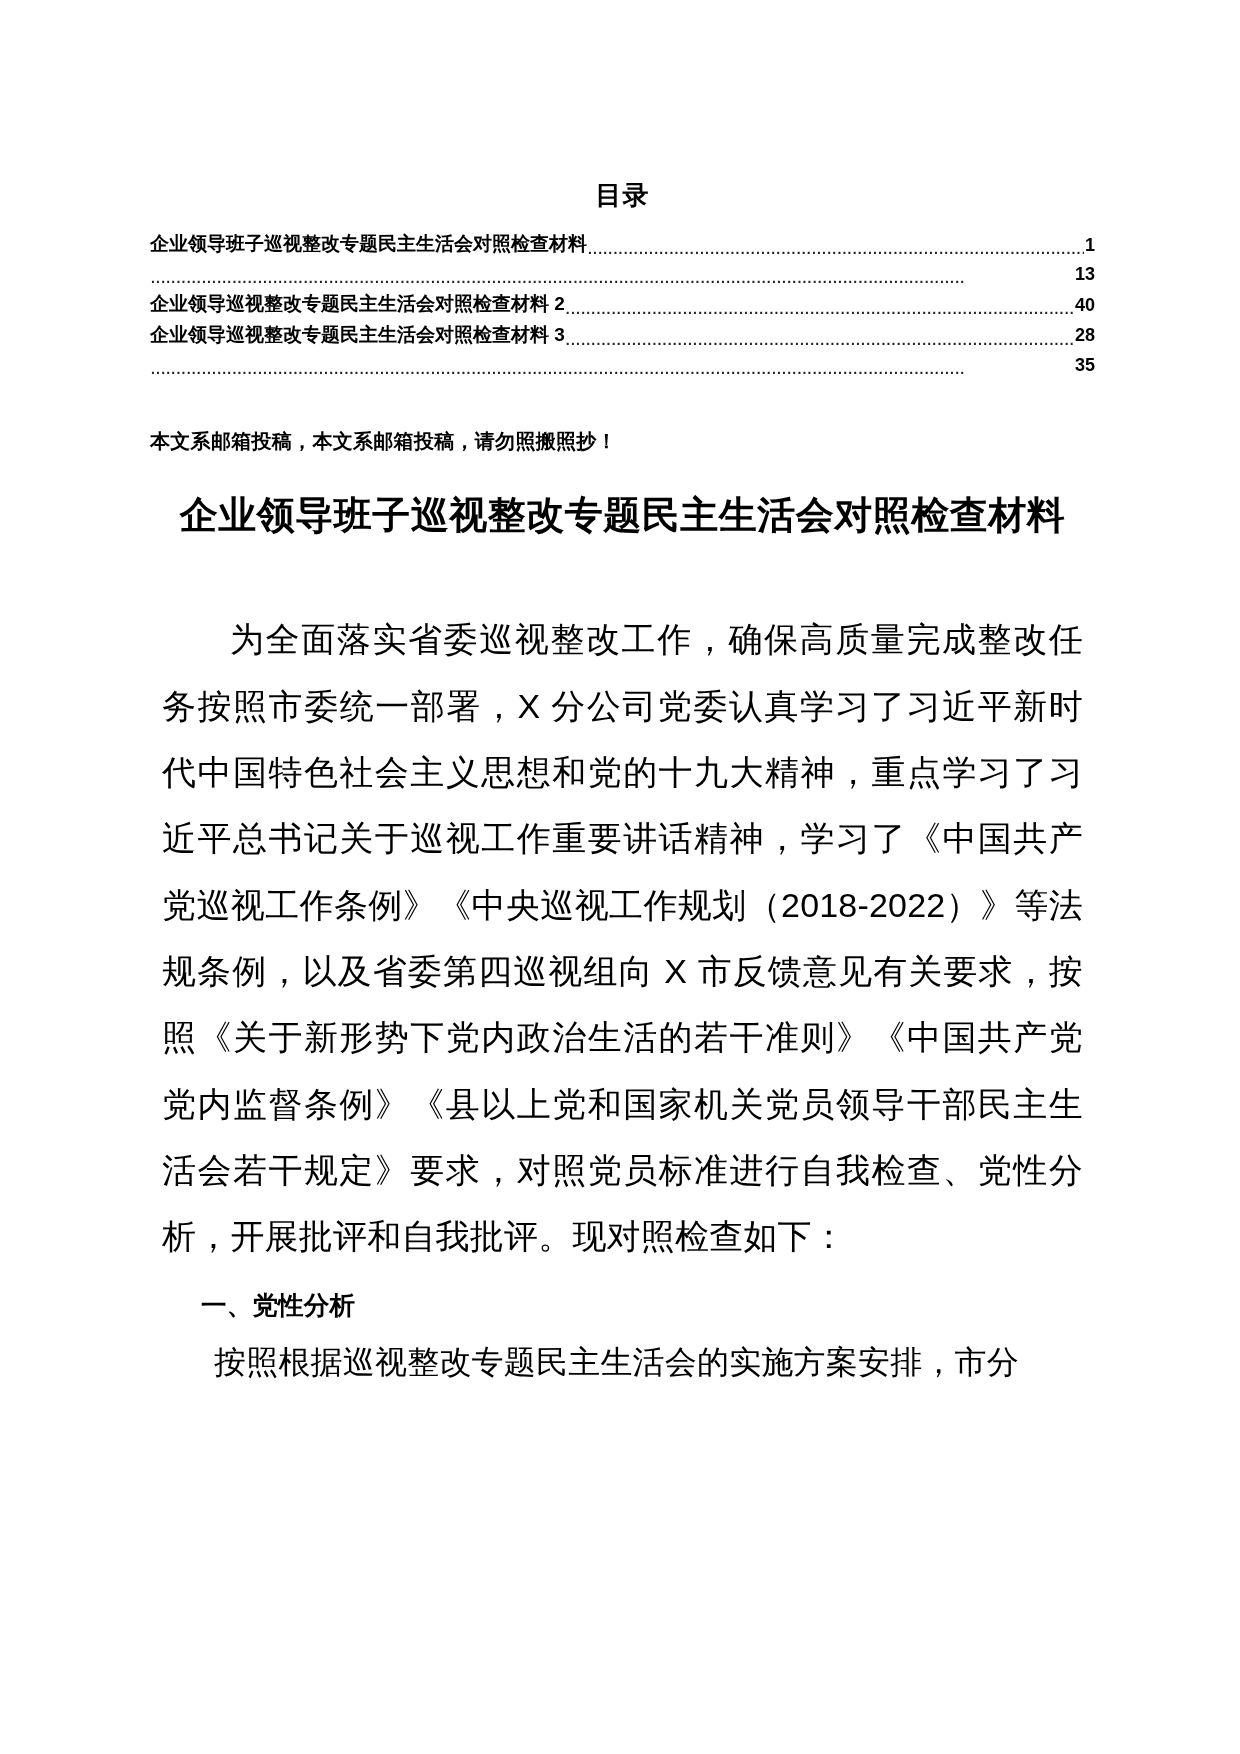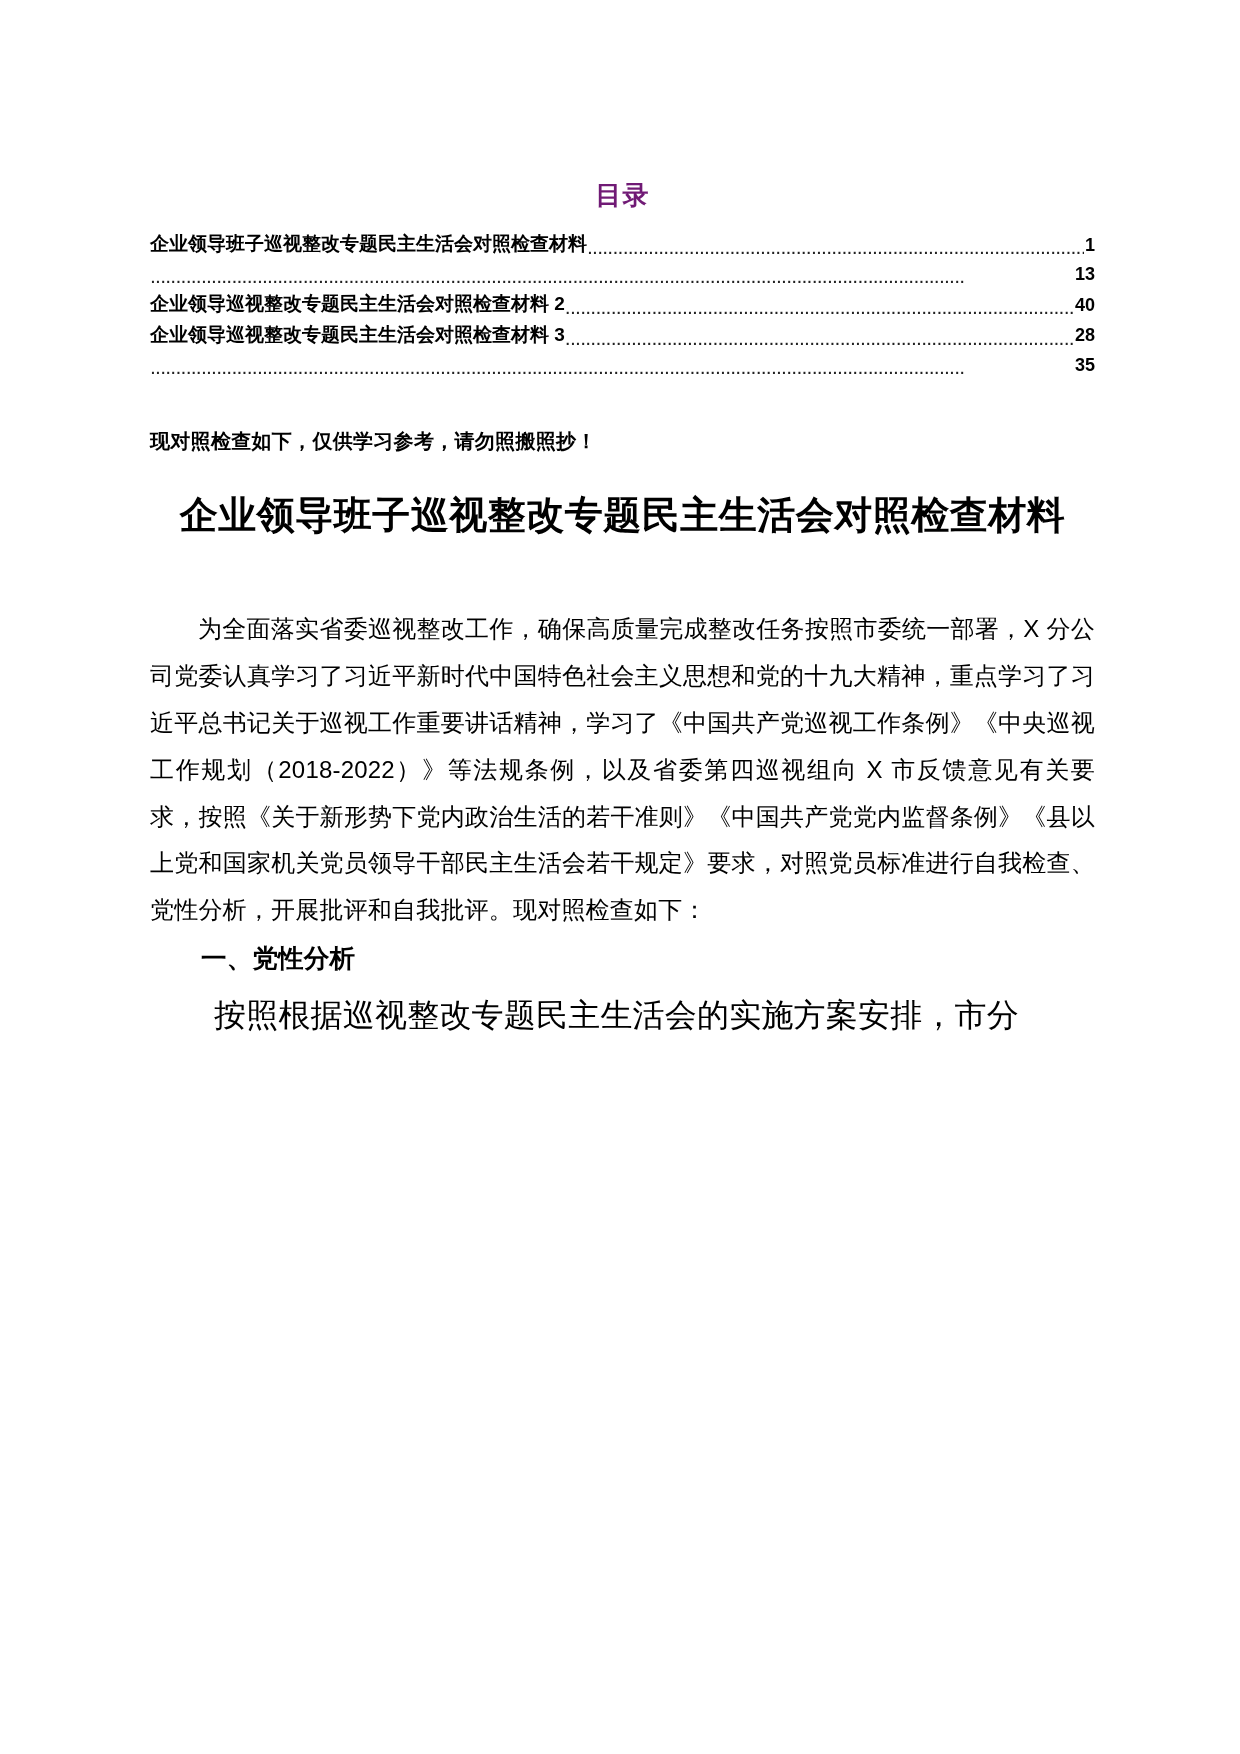--- a/index.html
+++ b/index.html
@@ -19,21 +19,21 @@
     width: 1240px;
     height: 1754px;
     box-sizing: border-box;
     padding: 150px 145px 0 150px;
     background: #ffffff;
   }
 
   
   .toc-heading {
     text-align: center;
-    color: #701a75;
+    color: #000000;
     font-size: 26px;
     font-weight: 700;
     letter-spacing: 1px;
     line-height: 1.2;
     margin: 30px 0 18px 0;
   }
   .toc-list {
     margin: 0;
     padding: 0;
     list-style: none;
@@ -82,26 +82,26 @@
     font-weight: 700;
     line-height: 1.65;
     letter-spacing: 0.5px;
   }
 
   
   .body-block {
     margin-top: 60px;
   }
   .body-para {
-    font-size: 24px;
+    font-size: 34px;
     line-height: 1.95;
     text-align: justify;
     text-justify: inter-ideograph;
     text-indent: 2em;
-    margin: 0;
+    margin: 12px;
     letter-spacing: 0.2px;
   }
   .section-heading {
     font-size: 25.5px;
     font-weight: 700;
     line-height: 1.95;
     text-indent: 2em;
     margin: 0;
     letter-spacing: 0.2px;
   }
@@ -143,21 +143,21 @@
         <span class="toc-dots">................................................................................................................................................................</span>
         <span class="toc-page">28</span>
       </li>
       <li class="toc-entry">
         <span class="toc-dots">................................................................................................................................................................</span>
         <span class="toc-page">35</span>
       </li>
     </ul>
   </div>
 
-  <div class="note-line">现对照检查如下，仅供学习参考，请勿照搬照抄！</div>
+  <div class="note-line">本文系邮箱投稿，本文系邮箱投稿，请勿照搬照抄！</div>
 
   <h1 class="doc-title">企业领导班子巡视整改专题民主生活会对照检查材料</h1>
 
   <div class="body-block">
     <p class="body-para">为全面落实省委巡视整改工作，确保高质量完成整改任务按照市委统一部署，X 分公司党委认真学习了习近平新时代中国特色社会主义思想和党的十九大精神，重点学习了习近平总书记关于巡视工作重要讲话精神，学习了《中国共产党巡视工作条例》《中央巡视工作规划（2018-2022）》等法规条例，以及省委第四巡视组向 X 市反馈意见有关要求，按照《关于新形势下党内政治生活的若干准则》《中国共产党党内监督条例》《县以上党和国家机关党员领导干部民主生活会若干规定》要求，对照党员标准进行自我检查、党性分析，开展批评和自我批评。现对照检查如下：</p>
 
     <h2 class="section-heading">一、党性分析</h2>
 
     <p class="body-para-cont">按照根据巡视整改专题民主生活会的实施方案安排，市分</p>
   </div>

